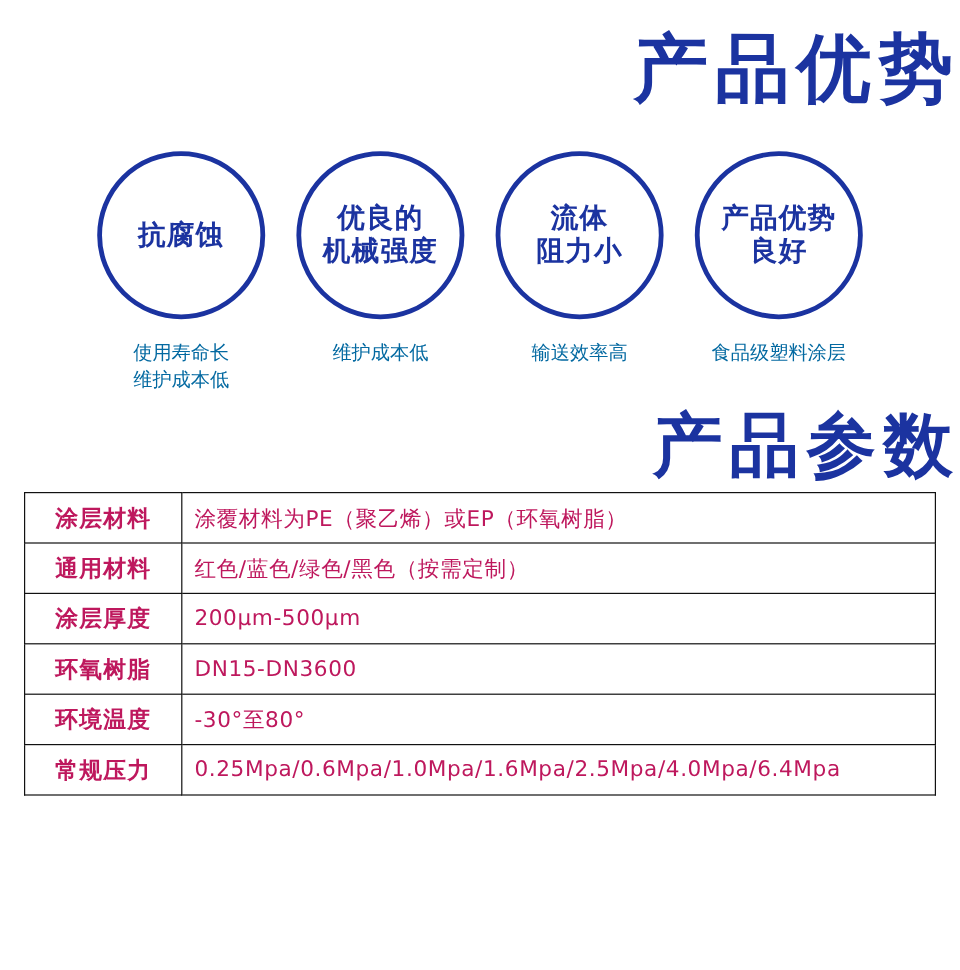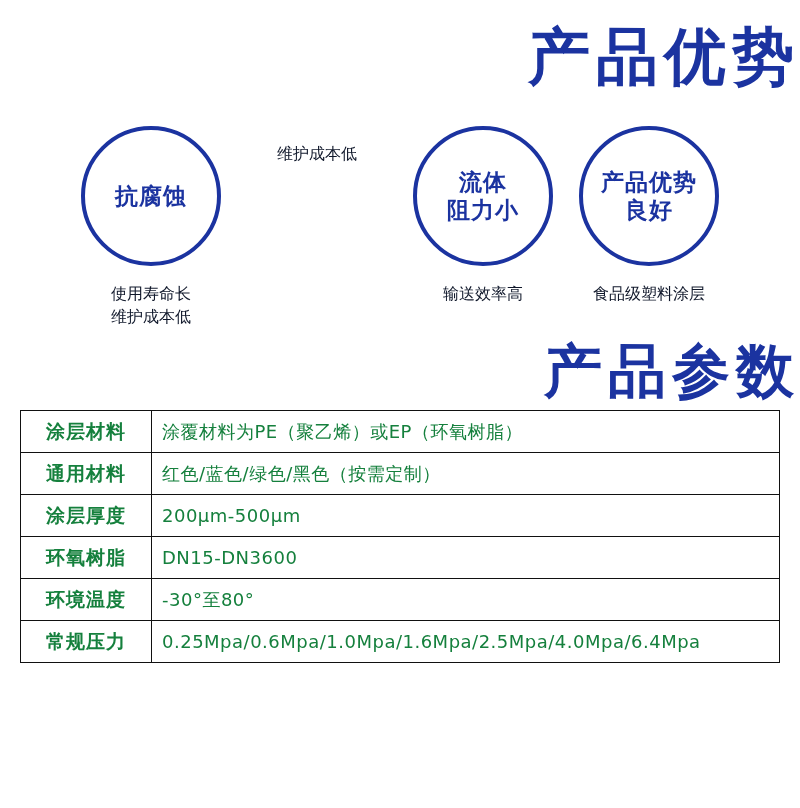--- a/index.html
+++ b/index.html
@@ -70,21 +70,21 @@
     color: #1b33a0;
     font-size: 23px;
     line-height: 1.22;
     font-family: "DejaVu Sans", sans-serif;
     letter-spacing: 1px;
     white-space: pre-line;
   }
   .circle-caption {
     margin-top: 16px;
     text-align: center;
-    color: #0f172a;
+    color: #0369a1;
     font-size: 16px;
     line-height: 1.45;
     font-family: "DejaVu Sans", sans-serif;
     white-space: pre-line;
   }
 
   
   .table-wrap {
     margin: 10px 20px 0 20px;
   }
@@ -92,21 +92,21 @@
     width: 760px;
     border-collapse: collapse;
     table-layout: fixed;
   }
   table.params td {
     border: 1px solid #111111;
     height: 41px;
     padding: 0 10px;
     vertical-align: middle;
     font-family: "DejaVu Sans", sans-serif;
-    color: #15803d;
+    color: #be185d;
   }
   td.param-label {
     width: 110px;
     font-weight: bold;
     font-size: 19px;
     text-align: center;
     letter-spacing: 1px;
     white-space: nowrap;
   }
   td.param-value {
@@ -125,20 +125,24 @@
 
     <div class="circle-item">
       <div class="circle">
         <div class="circle-text">抗腐蚀</div>
       </div>
       <div class="circle-caption">使用寿命长
 维护成本低</div>
     </div>
 
     <div class="circle-item">
+      <div class="circle">
+        <div class="circle-text">优良的
+机械强度</div>
+      </div>
       <div class="circle-caption">维护成本低</div>
     </div>
 
     <div class="circle-item">
       <div class="circle">
         <div class="circle-text">流体
 阻力小</div>
       </div>
       <div class="circle-caption">输送效率高</div>
     </div>

